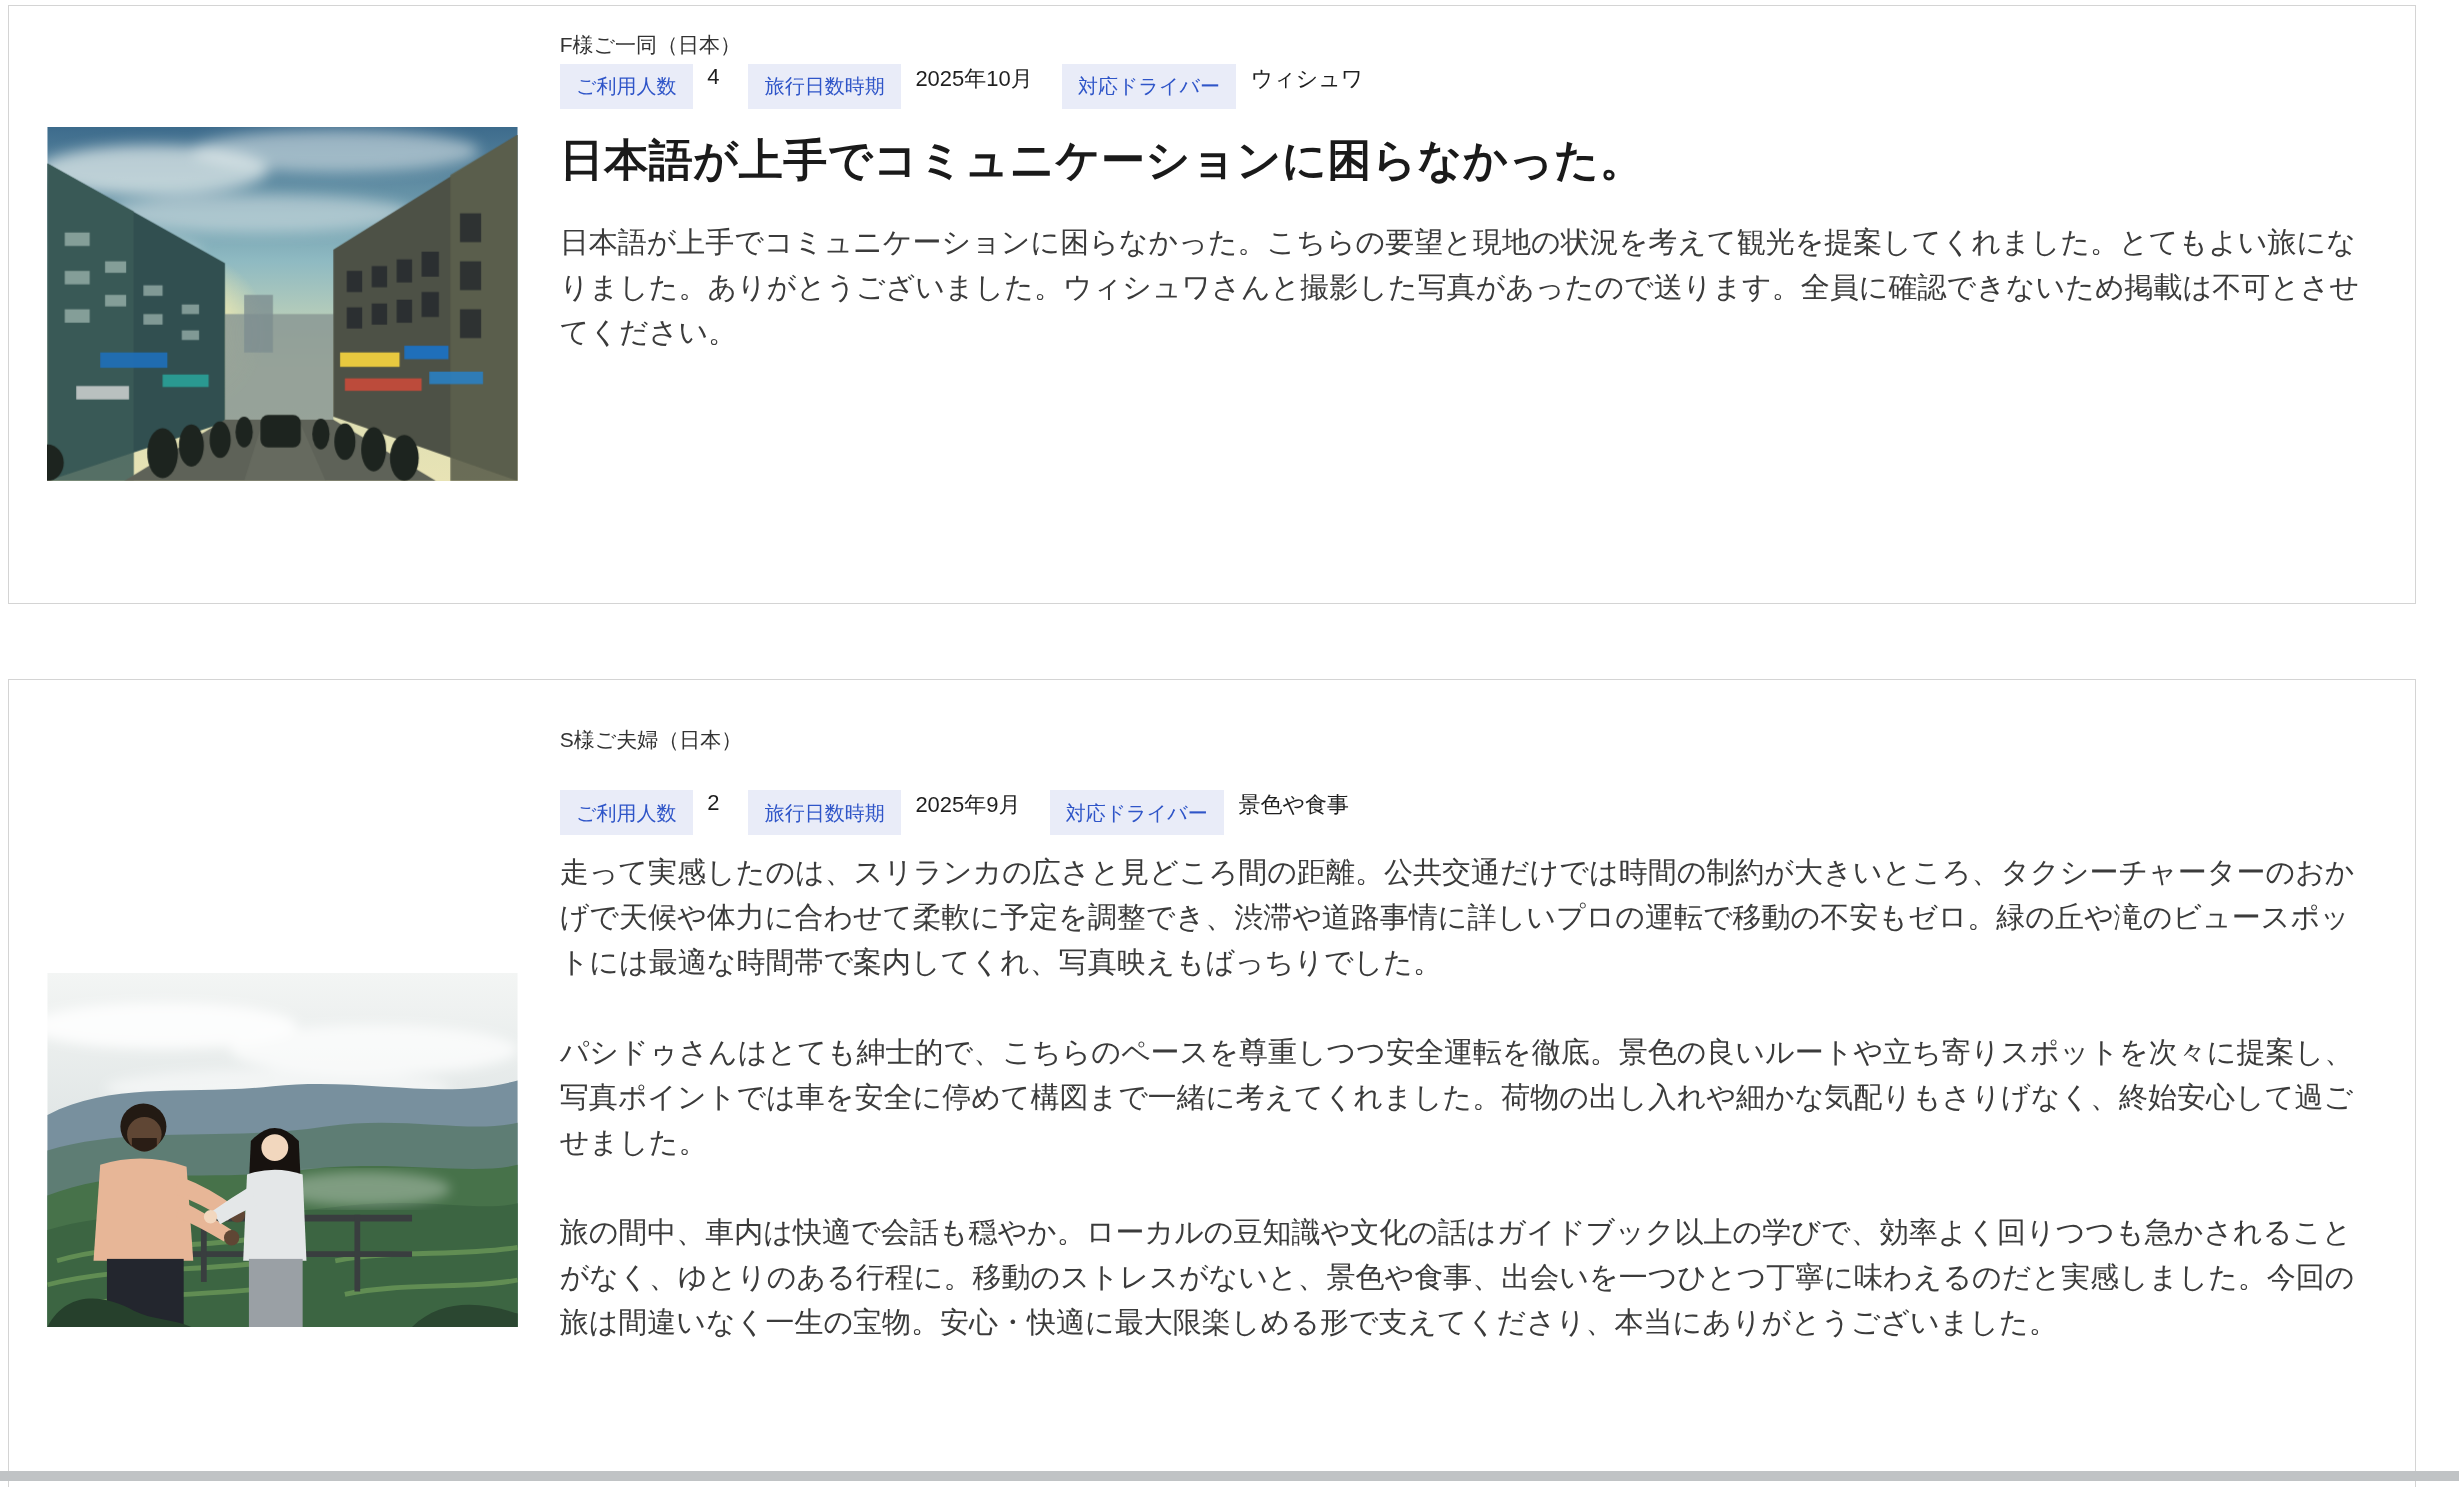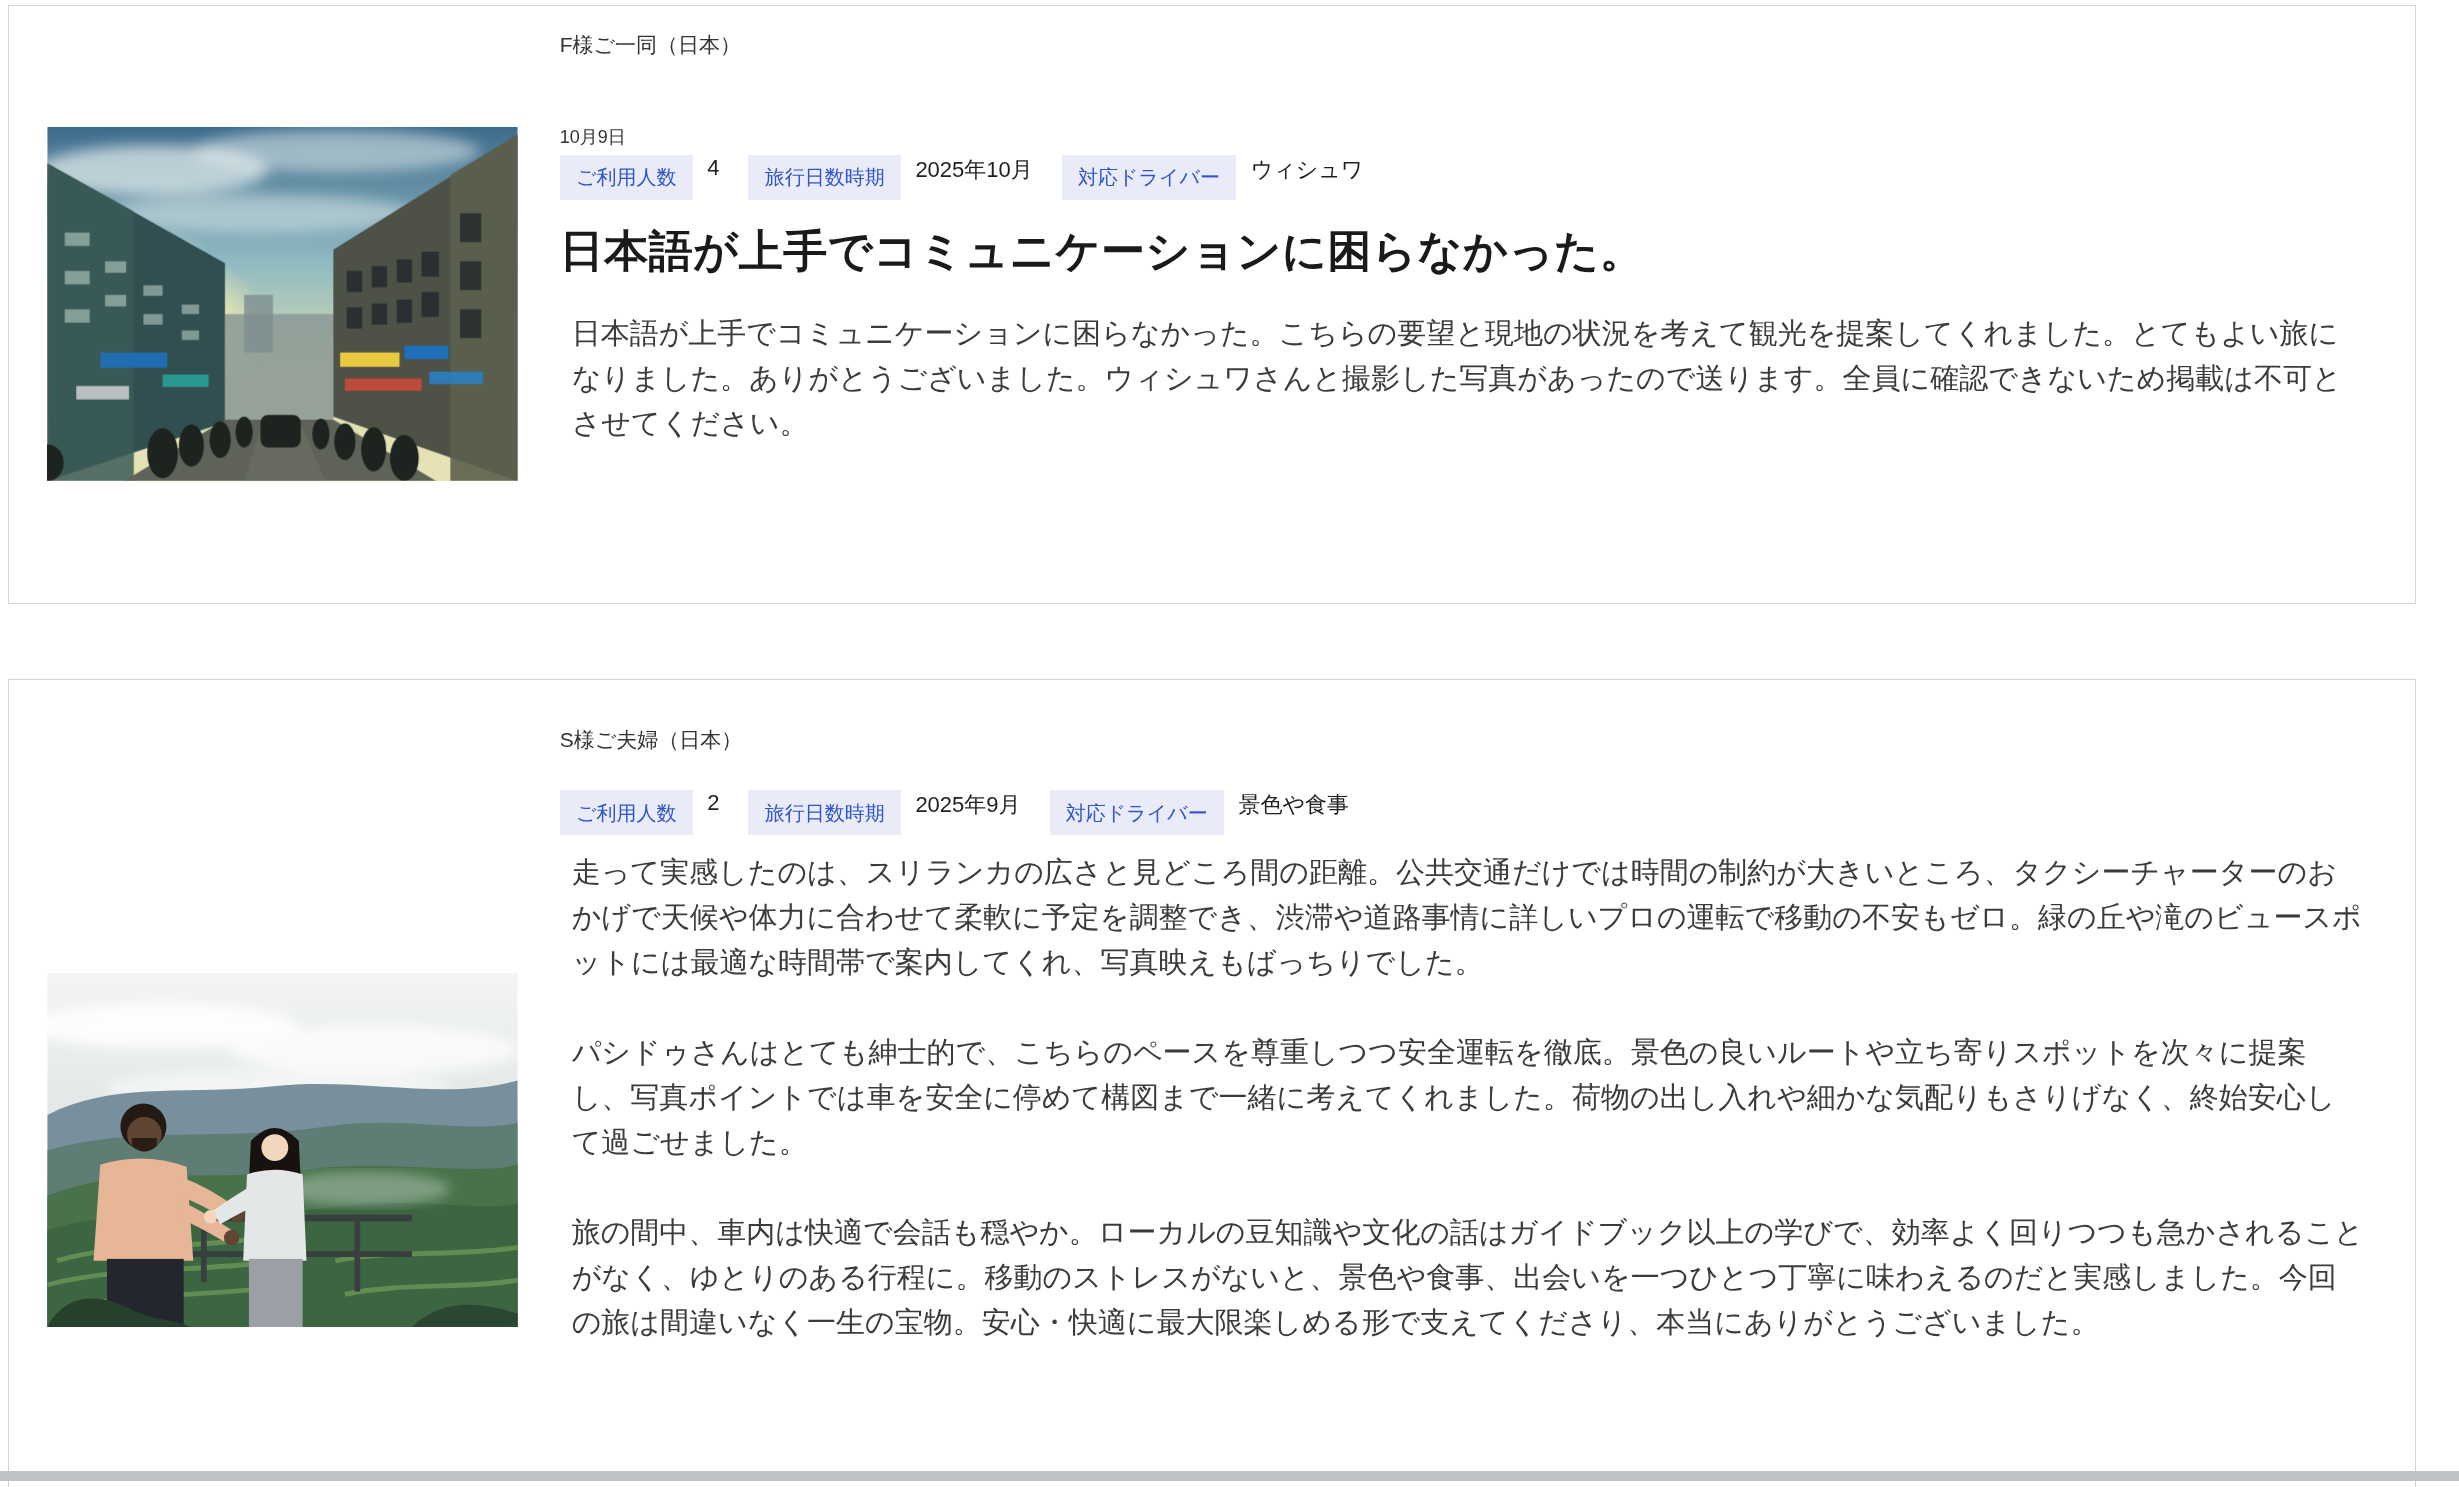--- a/index.html
+++ b/index.html
@@ -38,21 +38,21 @@
     font-size:20px;line-height:22px;padding:11.5px 16.3px;white-space:nowrap;
   }
   .badge-value{font-size:22px;color:var(--value_text);margin:0 29px 0 14.4px;white-space:nowrap;}
   .title{
     margin:17.3px 0 0 0;font-size:44px;font-weight:bold;line-height:67px;
     color:var(--title_text);letter-spacing:0.5px;
   }
   .card--second .title{margin-top:21px;}
   .body{margin-top:27px;font-size:29px;line-height:45px;color:var(--body_text);}
   .card--second .body{margin-top:15.4px;}
-  .body p{margin:12px;}
+  .body p{margin:0;}
   .body p + p{margin-top:45px;}
   .bottom-bar{
     position:absolute;left:0;top:1471px;width:2459px;height:9.6px;
     background:var(--scrollbar);z-index:9;
   }
 </style>
 </head>
 <body>
 
 <article class="card card--first">
@@ -141,21 +141,20 @@
           <ellipse cx="340" cy="336" rx="13" ry="23"></ellipse>
             <ellipse cx="372" cy="345" rx="15" ry="24"></ellipse>
           <ellipse cx="90, " cy="350" rx="17" ry="19"></ellipse>
             <ellipse cx="250" cy="315" rx="8" ry="13"></ellipse>
           <rect x="222" y="300" width="42" height="34" rx="8"></rect>
         </g>
       </svg>
     </div>
     <div class="content">
       <div class="customer">F様ご一同（日本）</div>
-      <div class="review-date">10月9日</div>
       <div class="badges">
         <span class="badge">ご利用人数</span>
         <span class="badge-value">4</span>
         <span class="badge">旅行日数時期</span>
         <span class="badge-value">2025年10月</span>
         <span class="badge">対応ドライバー</span>
         <span class="badge-value">ウィシュワ</span>
       </div>
       <h2 class="title">日本語が上手でコミュニケーションに困らなかった。</h2>
       <div class="body">

